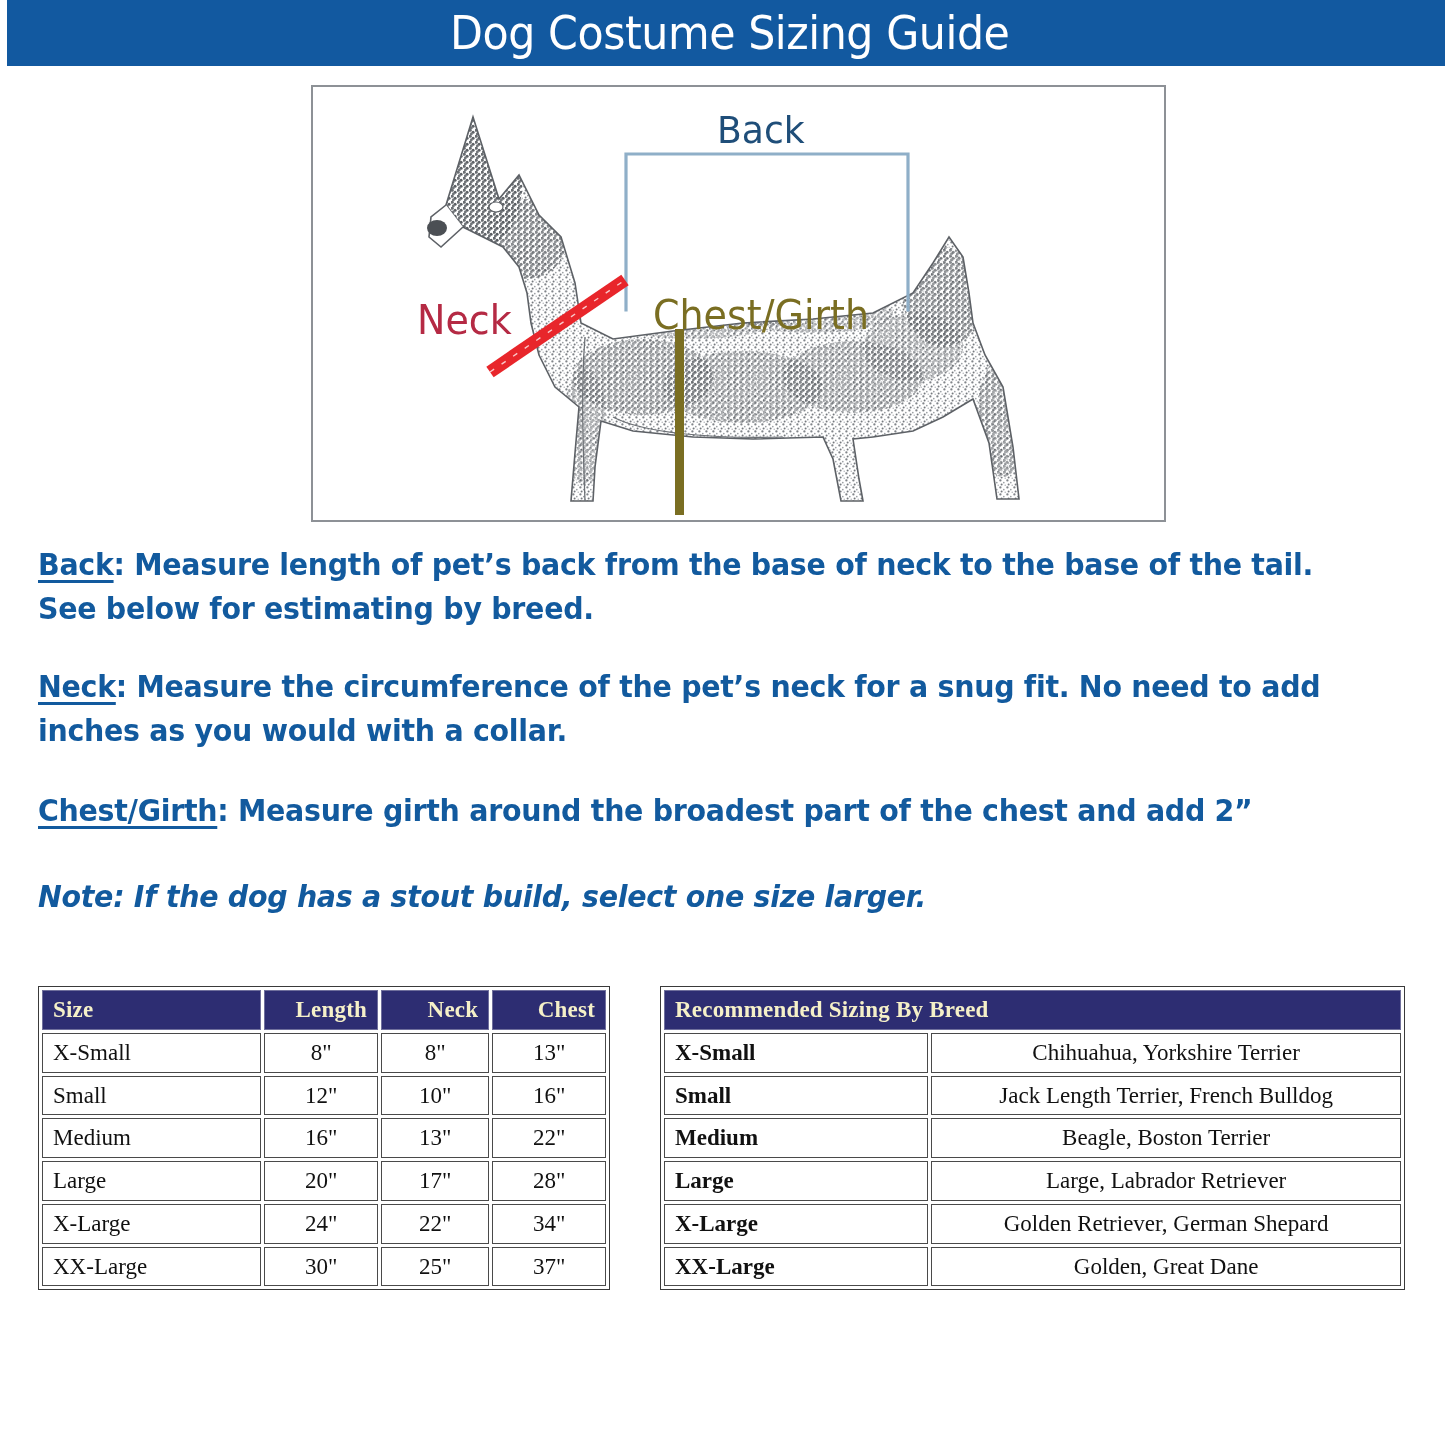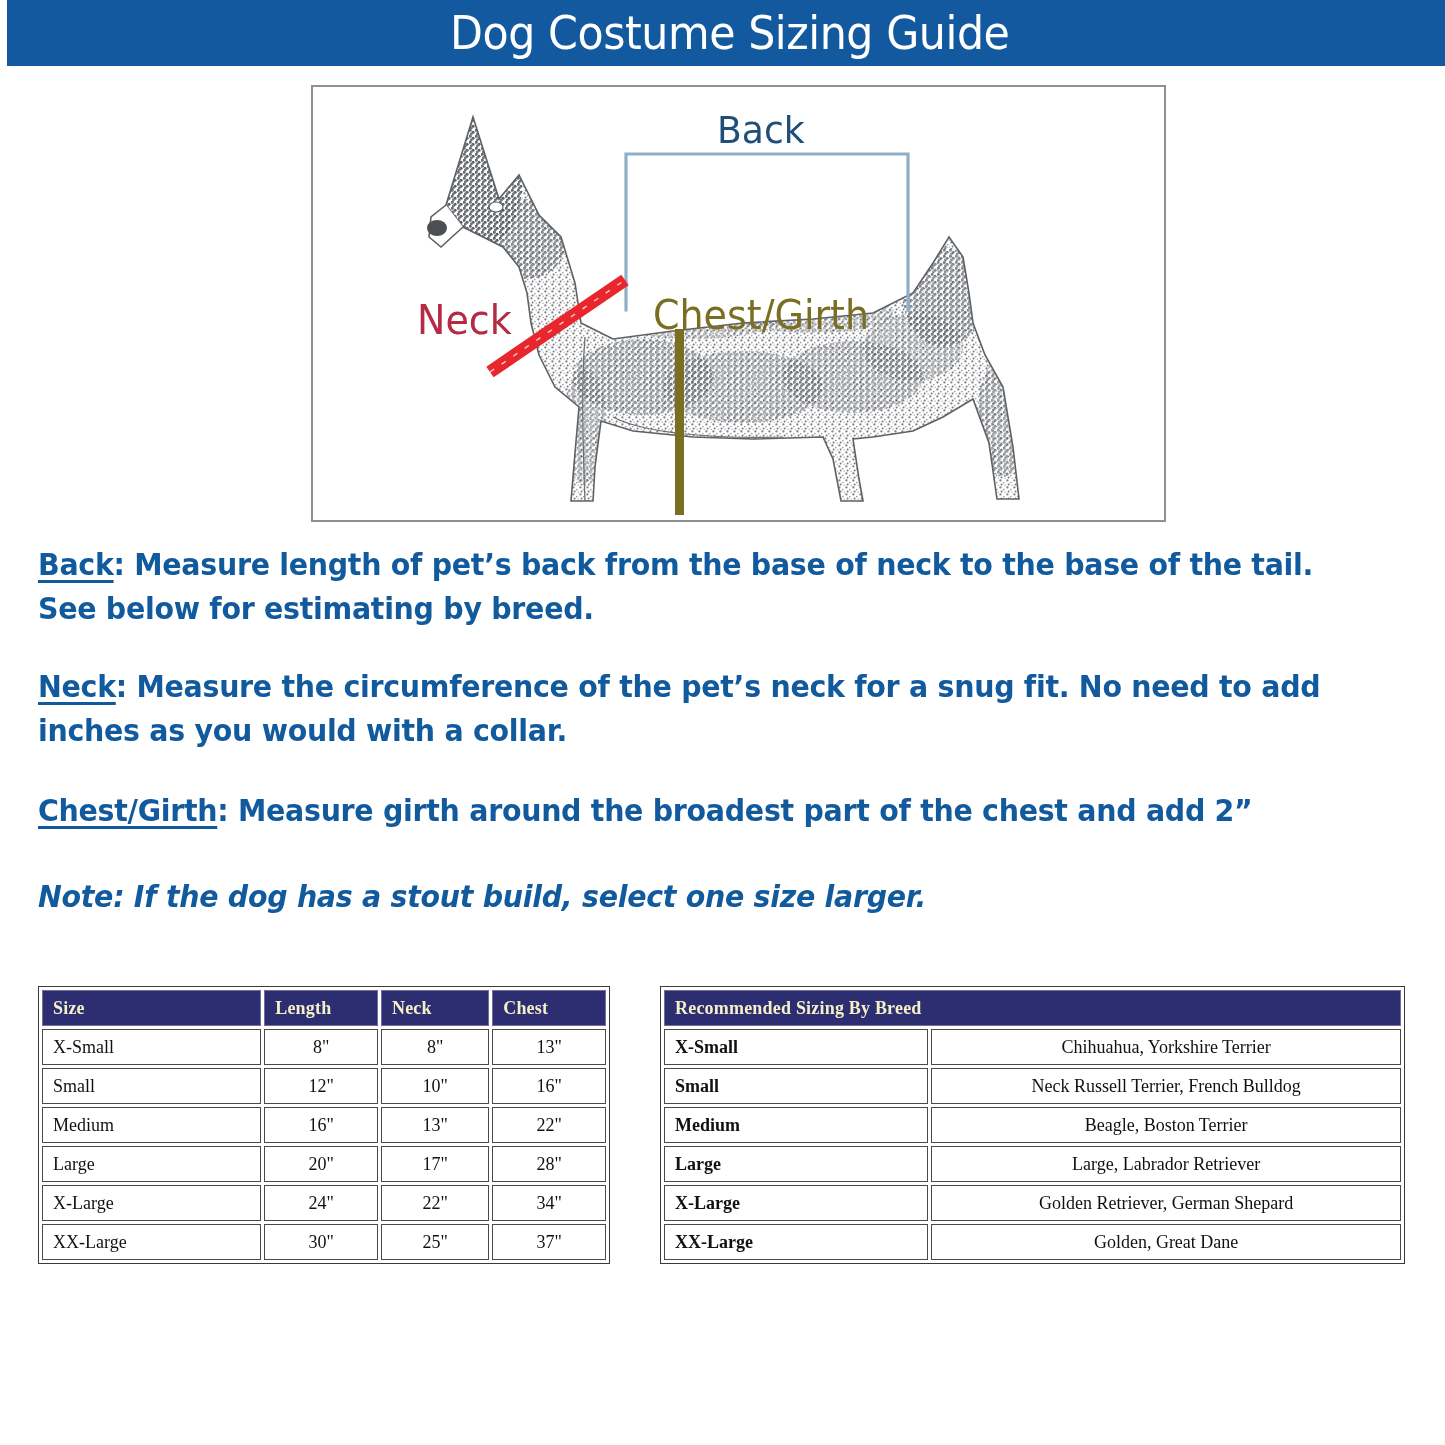--- a/index.html
+++ b/index.html
@@ -138,21 +138,21 @@
     border-collapse: separate;
     border-spacing: 3px;
     width: 100%;
     font-family: "Liberation Serif", serif;
     table-layout: fixed;
   }
   table.grid th,
   table.grid td {
     border: 1px solid #4a4a4a;
     padding: 6px 10px;
-    font-size: 18px;
+    font-size: 23px;
     line-height: 1.12;
     background: #ffffff;
     color: #111111;
     font-weight: normal;
     height: 36px;
     vertical-align: middle;
     box-sizing: border-box;
     overflow: hidden;
     white-space: nowrap;
   }
@@ -164,21 +164,21 @@
     border: 1px solid #6f6f9c;
     letter-spacing: 0.2px;
   }
   
   #size-table col.c-size   { width: 39.5%; }
   #size-table col.c-length { width: 20.5%; }
   #size-table col.c-neck   { width: 19.5%; }
   #size-table col.c-chest  { width: 20.5%; }
   #size-table th.num,
   #size-table td.num { text-align: center; }
-  #size-table th.num { text-align: left; }
+  #size-table th.num { text-align: right; }
 
   
   #breed-table col.c-bsize  { width: 36%; }
   #breed-table col.c-breeds { width: 64%; }
   #breed-table td.bsize { font-weight: bold; }
   #breed-table td.breeds { font-weight: normal; text-align: center; }
   #breed-table th.spanhead { text-align: left; }
 </style>
 </head>
 <body>
@@ -346,21 +346,21 @@
         <th class="spanhead" colspan="2">Recommended Sizing By Breed</th>
       </tr>
     </thead>
     <tbody>
       <tr>
         <td class="bsize">X-Small</td>
         <td class="breeds">Chihuahua, Yorkshire Terrier</td>
       </tr>
       <tr>
         <td class="bsize">Small</td>
-        <td class="breeds">Neck Russell Terrier, French Bulldog</td>
+        <td class="breeds">Jack Length Terrier, French Bulldog</td>
       </tr>
       <tr>
         <td class="bsize">Medium</td>
         <td class="breeds">Beagle, Boston Terrier</td>
       </tr>
       <tr>
         <td class="bsize">Large</td>
         <td class="breeds">Large, Labrador Retriever</td>
       </tr>
       <tr>

